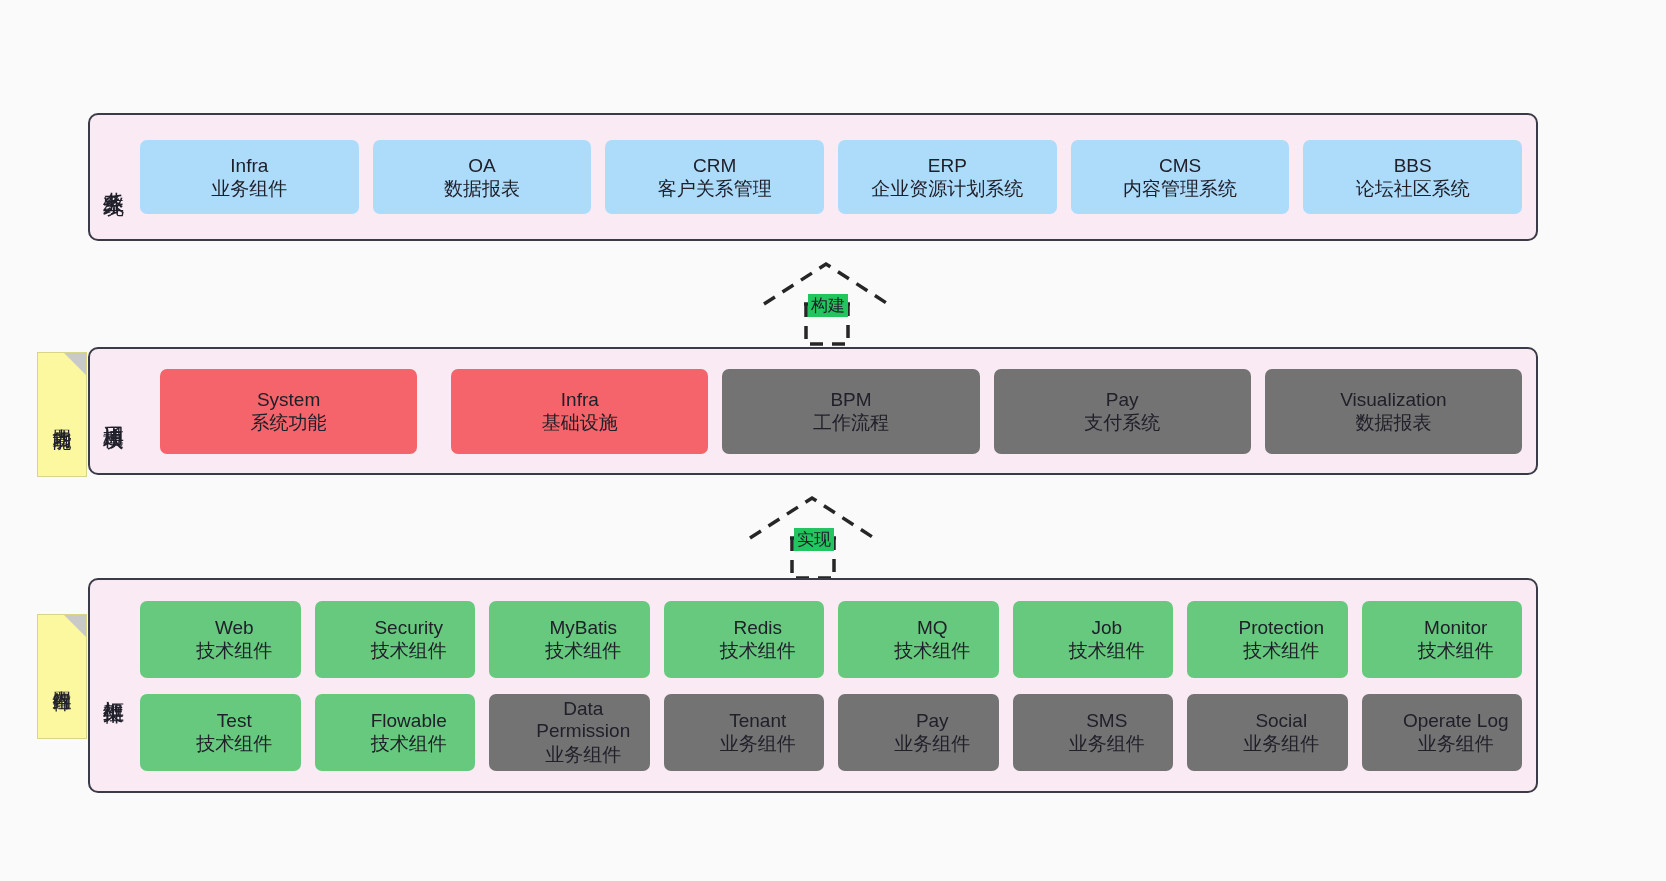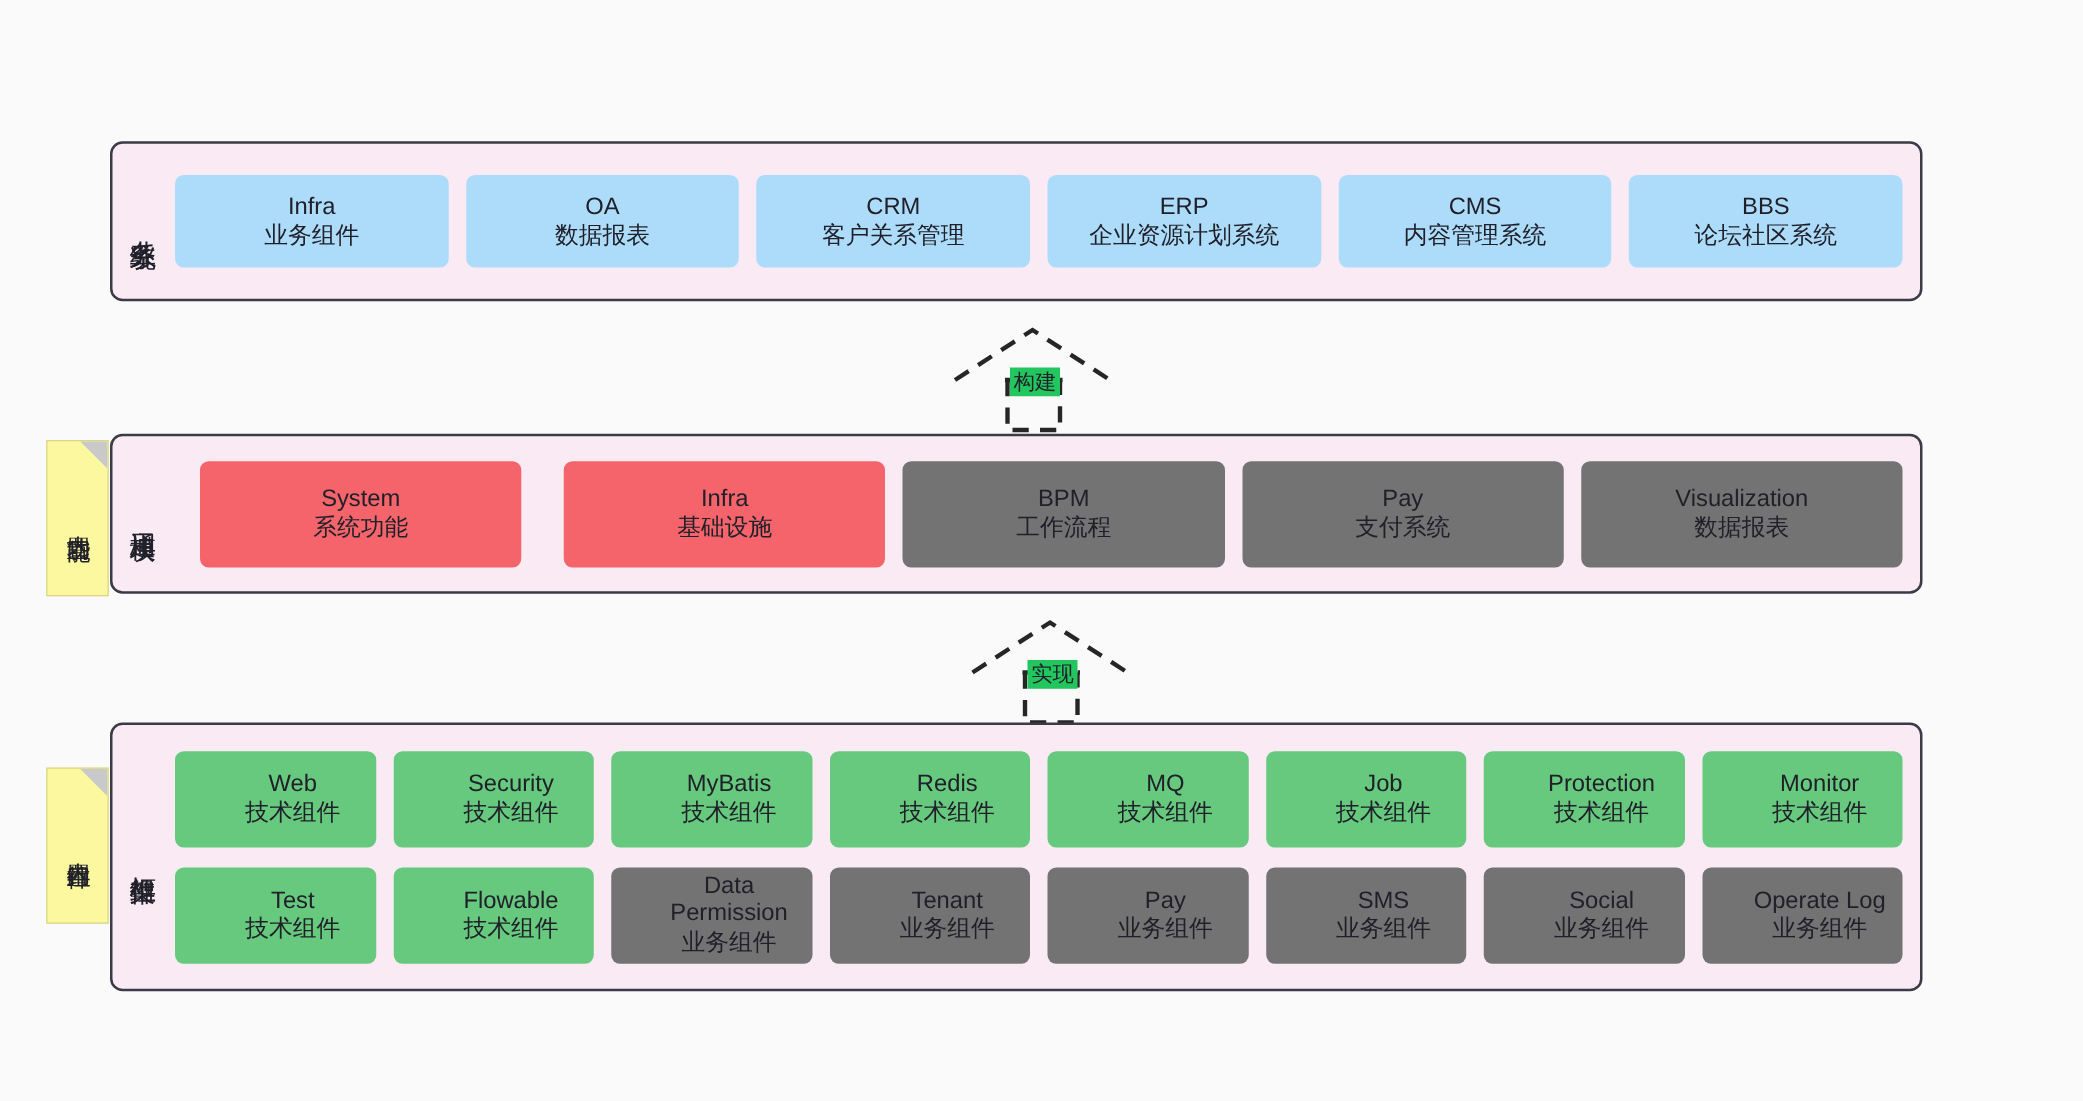--- a/index.html
+++ b/index.html
@@ -197,21 +197,21 @@
           <span class="t2">支付系统</span>
         </div>
         <div class="card c-pink h-mod">
           <span class="t1">Visualization</span>
           <span class="t2">数据报表</span>
         </div>
       </div>
     </div>
   </div>
 
-  <div class="connector" style="left:774px; top:492px; width:140px; height:88px;">
+  <div class="connector" style="left:746px; top:492px; width:140px; height:88px;">
     <svg width="140" height="88" viewBox="0 0 140 88" fill="none">
       <path d="M4 46 L66 6 L128 46" stroke="#262626" stroke-width="3.5" stroke-dasharray="13 9" stroke-linecap="butt" fill="none"></path>
       <path d="M44 46 L90 46" stroke="#262626" stroke-width="3.5" stroke-dasharray="13 9" fill="none"></path>
       <path d="M46 46 L46 86 L88 86 L88 46" stroke="#262626" stroke-width="3.5" stroke-dasharray="13 9" fill="none"></path>
     </svg>
     <span class="conn-label" style="left:48px; top:36px;">实现</span>
   </div>
 
   <div class="note" style="left:37px; top:614px; width:50px; height:125px;">
     <span>内置组件</span>

